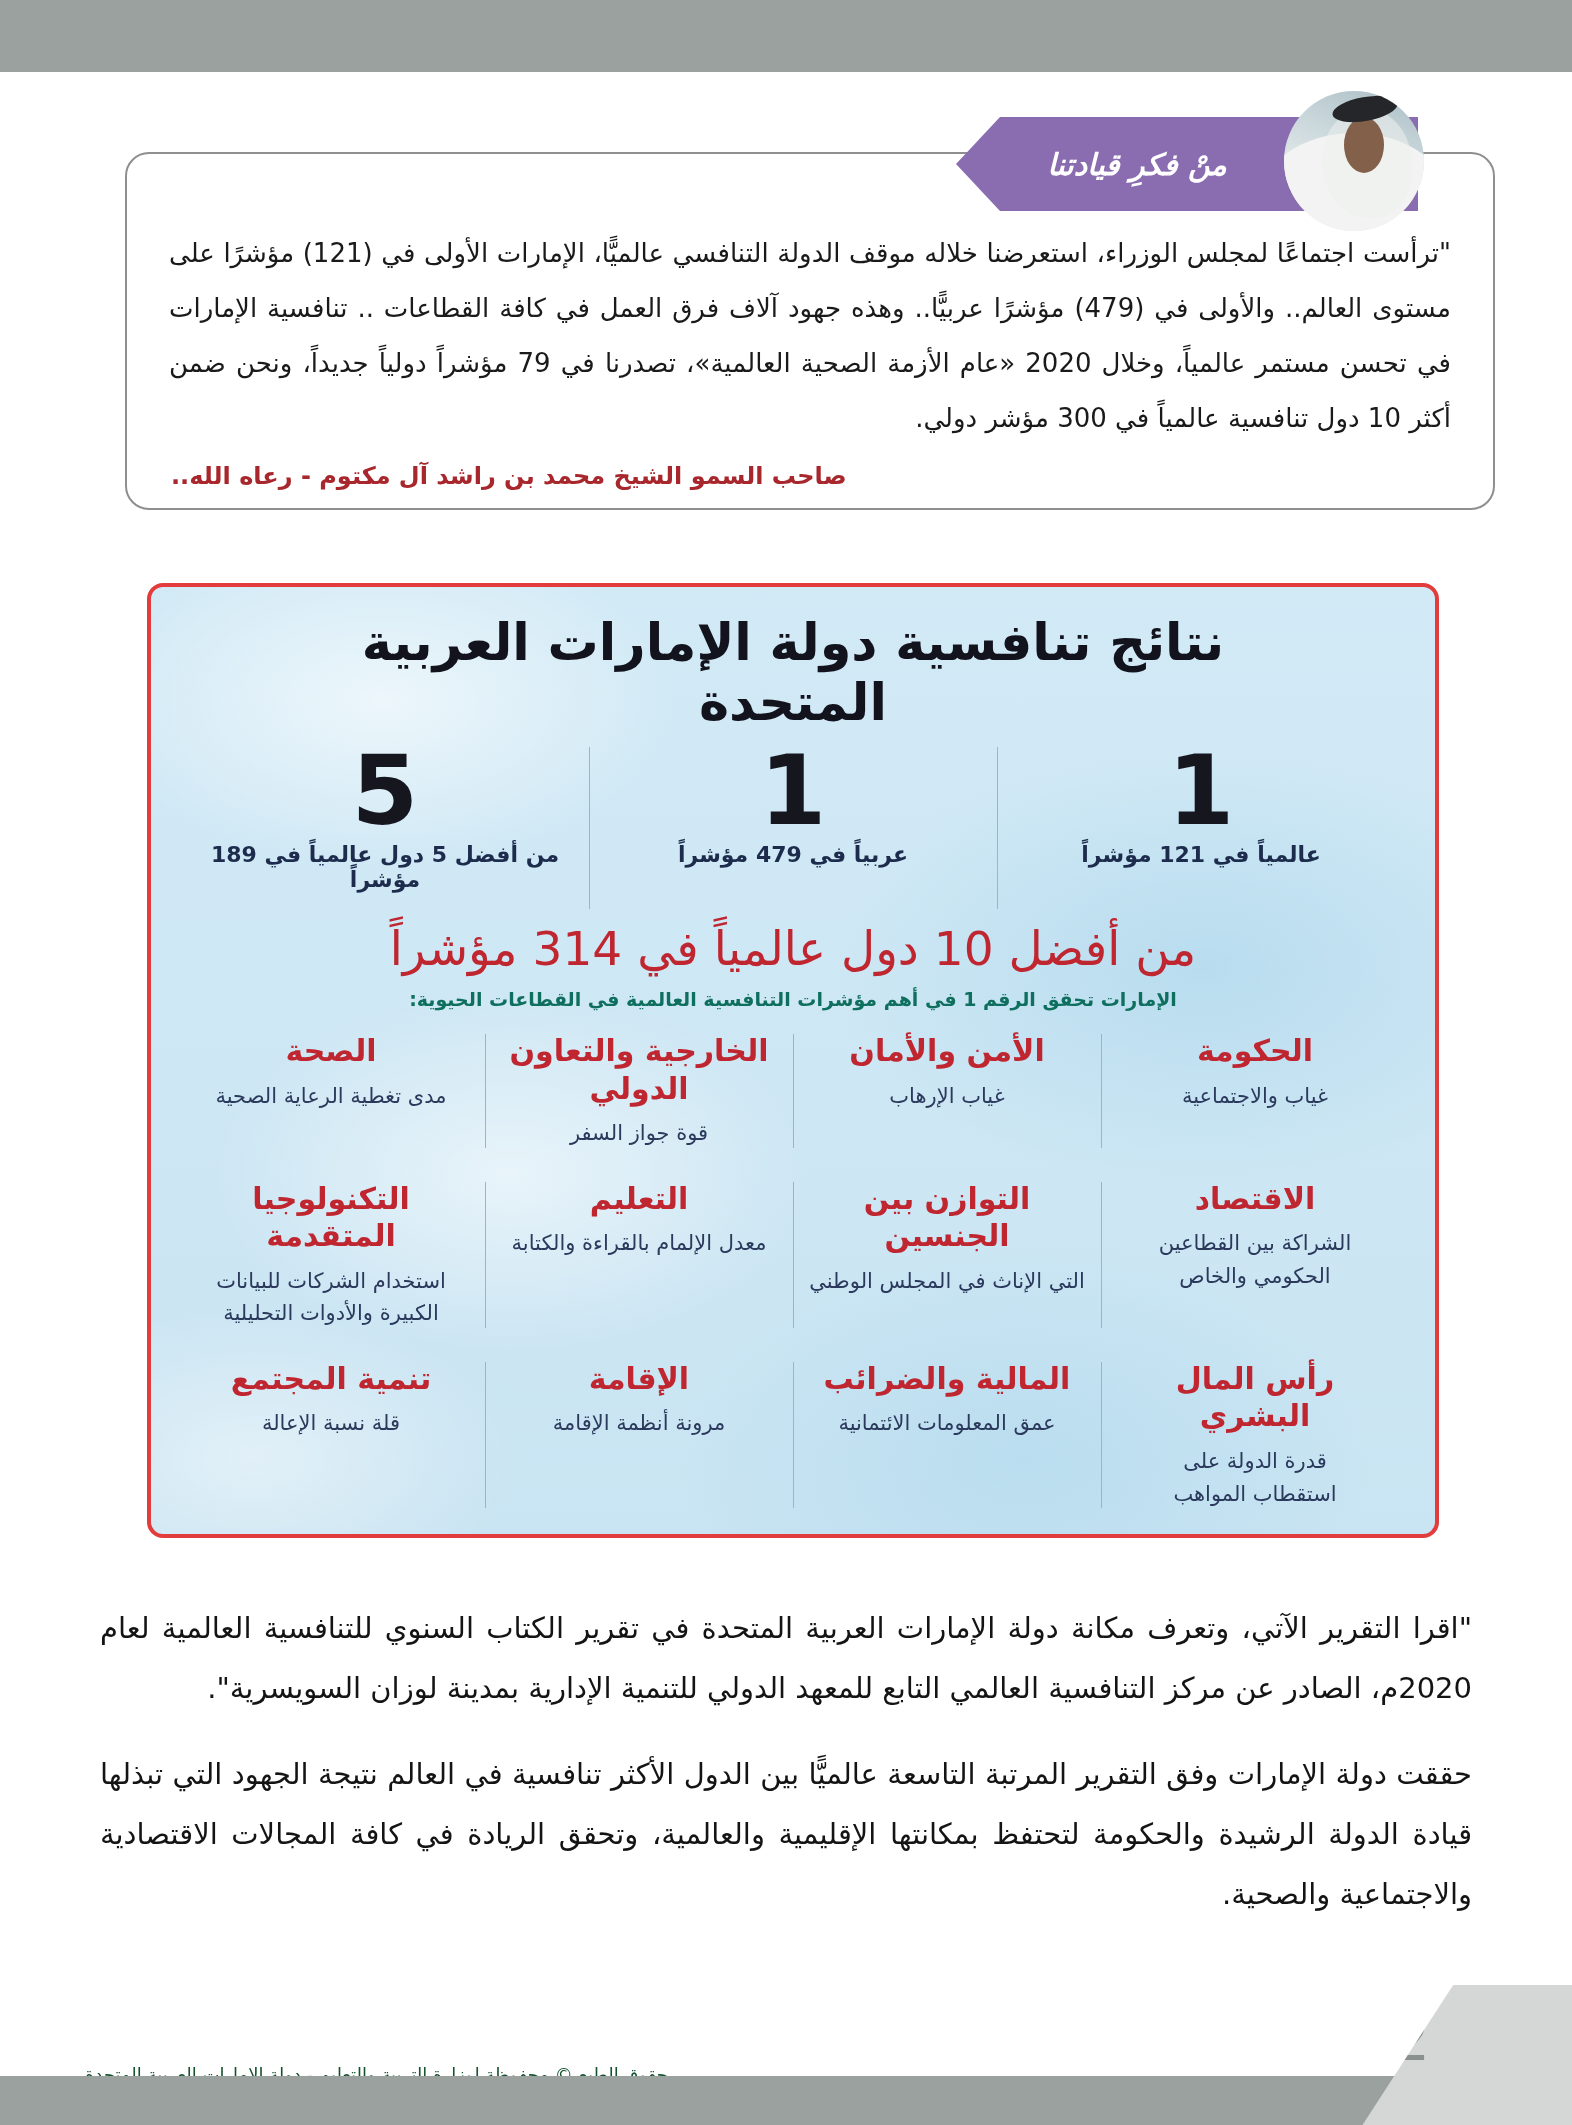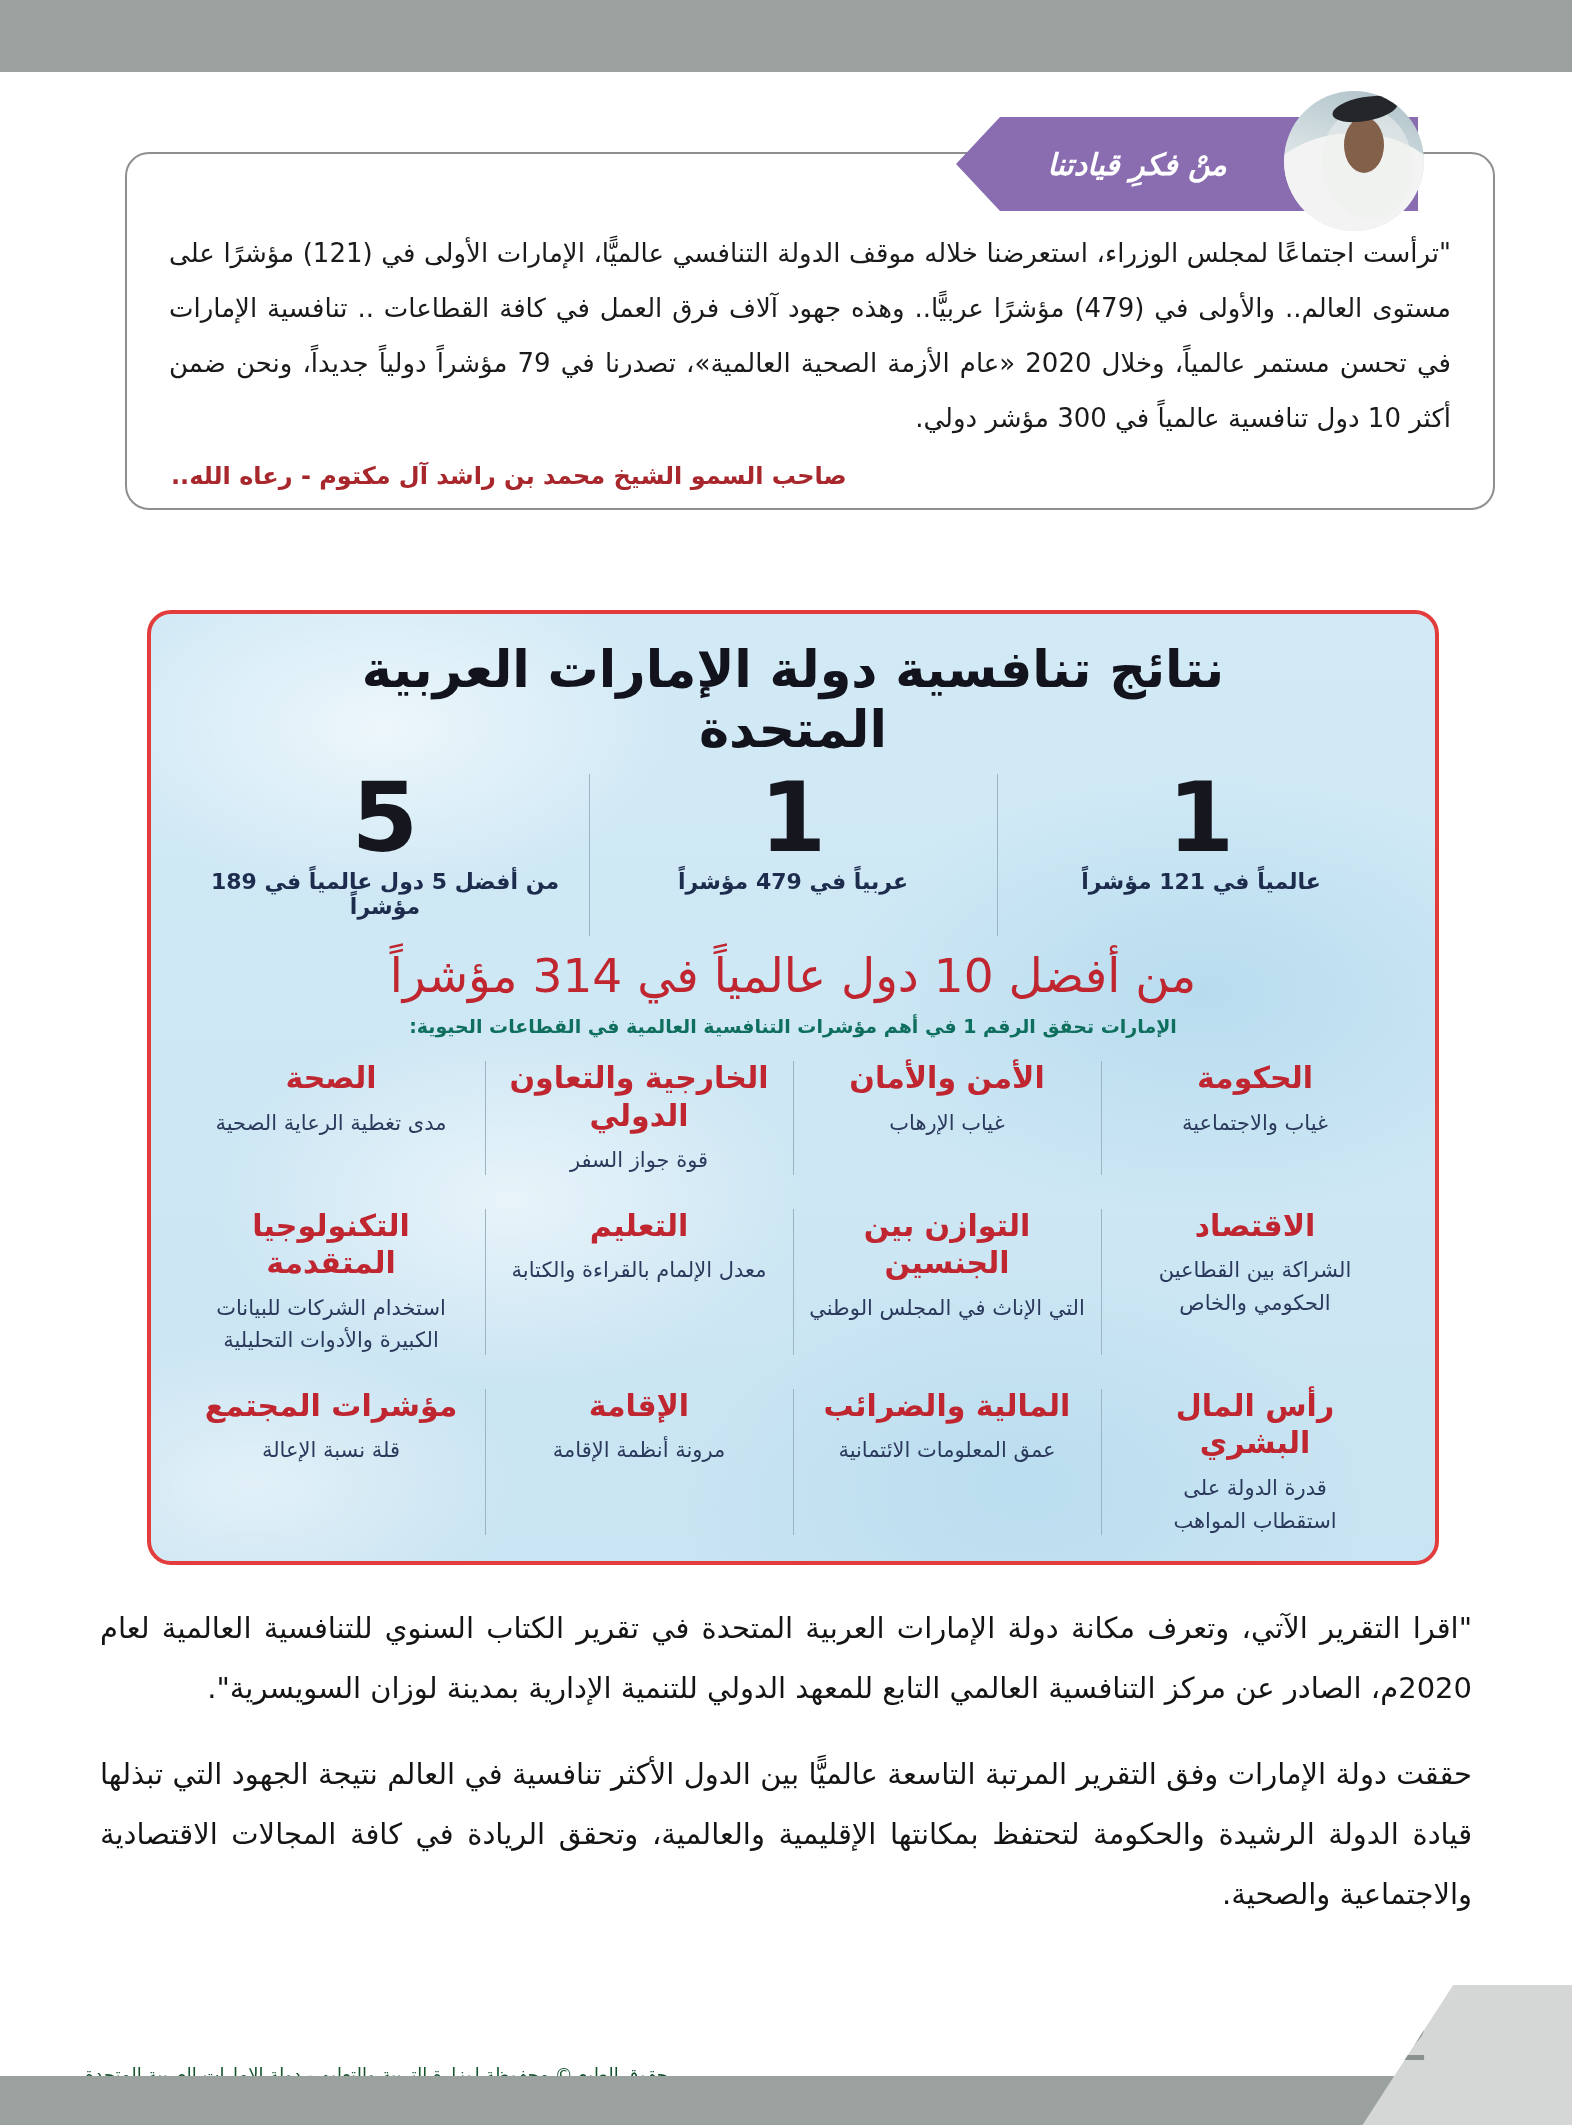--- a/index.html
+++ b/index.html
@@ -55,22 +55,22 @@
     position:absolute; left:48px; top:6px; width:66px; height:24px;
     background:#24262a; border-radius:50%; transform:rotate(-10deg);
   }
   .portrait .veil {
     position:absolute; left:38px; top:18px; width:90px; height:110px;
     background:#eef0ef; border-radius:48% 52% 45% 55%; opacity:.55;
   }
 
   
   .infographic {
-    position:absolute; left:147px; top:610px; width:1292px; height:955px;
-    border:4px solid #e23c3c; border-radius:24px; overflow:hidden;
+    position:absolute; left:147px; top:583px; width:1292px; height:955px;
+    border:4px solid #e23c3c; border-radius:16px; overflow:hidden;
     background:
       radial-gradient(420px 240px at 18% 12%, rgba(255,255,255,.60), rgba(255,255,255,0) 70%),
       radial-gradient(520px 300px at 82% 40%, rgba(166,211,234,.55), rgba(166,211,234,0) 72%),
       radial-gradient(430px 260px at 28% 62%, rgba(255,255,255,.55), rgba(255,255,255,0) 70%),
       radial-gradient(480px 300px at 68% 92%, rgba(170,214,236,.50), rgba(170,214,236,0) 72%),
       radial-gradient(380px 220px at 8% 92%, rgba(255,255,255,.45), rgba(255,255,255,0) 70%),
       linear-gradient(180deg,#d2eaf6 0%, #c9e4f2 100%);
   }
   .ig-title {
     margin:26px auto 0; max-width:1040px; text-align:center;
@@ -204,21 +204,21 @@
       </div>
       <div class="cell">
         <div class="cat-title">المالية والضرائب</div>
         <div class="cat-sub">عمق المعلومات الائتمانية</div>
       </div>
       <div class="cell">
         <div class="cat-title">الإقامة</div>
         <div class="cat-sub">مرونة أنظمة الإقامة</div>
       </div>
       <div class="cell">
-        <div class="cat-title">مؤشرات المجتمع</div>
+        <div class="cat-title">تنمية المجتمع</div>
         <div class="cat-sub">قلة نسبة الإعالة</div>
       </div>
 
     </div>
   </div>
 
   <div class="body-text">
     <p class="paragraph">"اقرا التقرير الآتي، وتعرف مكانة دولة الإمارات العربية المتحدة في تقرير الكتاب السنوي للتنافسية العالمية لعام 2020م، الصادر عن مركز التنافسية العالمي التابع للمعهد الدولي للتنمية الإدارية بمدينة لوزان السويسرية".</p>
     <p class="paragraph">حققت دولة الإمارات وفق  التقرير المرتبة التاسعة عالميًّا بين الدول الأكثر تنافسية في العالم نتيجة الجهود التي تبذلها قيادة الدولة الرشيدة والحكومة لتحتفظ بمكانتها الإقليمية والعالمية، وتحقق الريادة في كافة المجالات الاقتصادية والاجتماعية والصحية.</p>
   </div>

